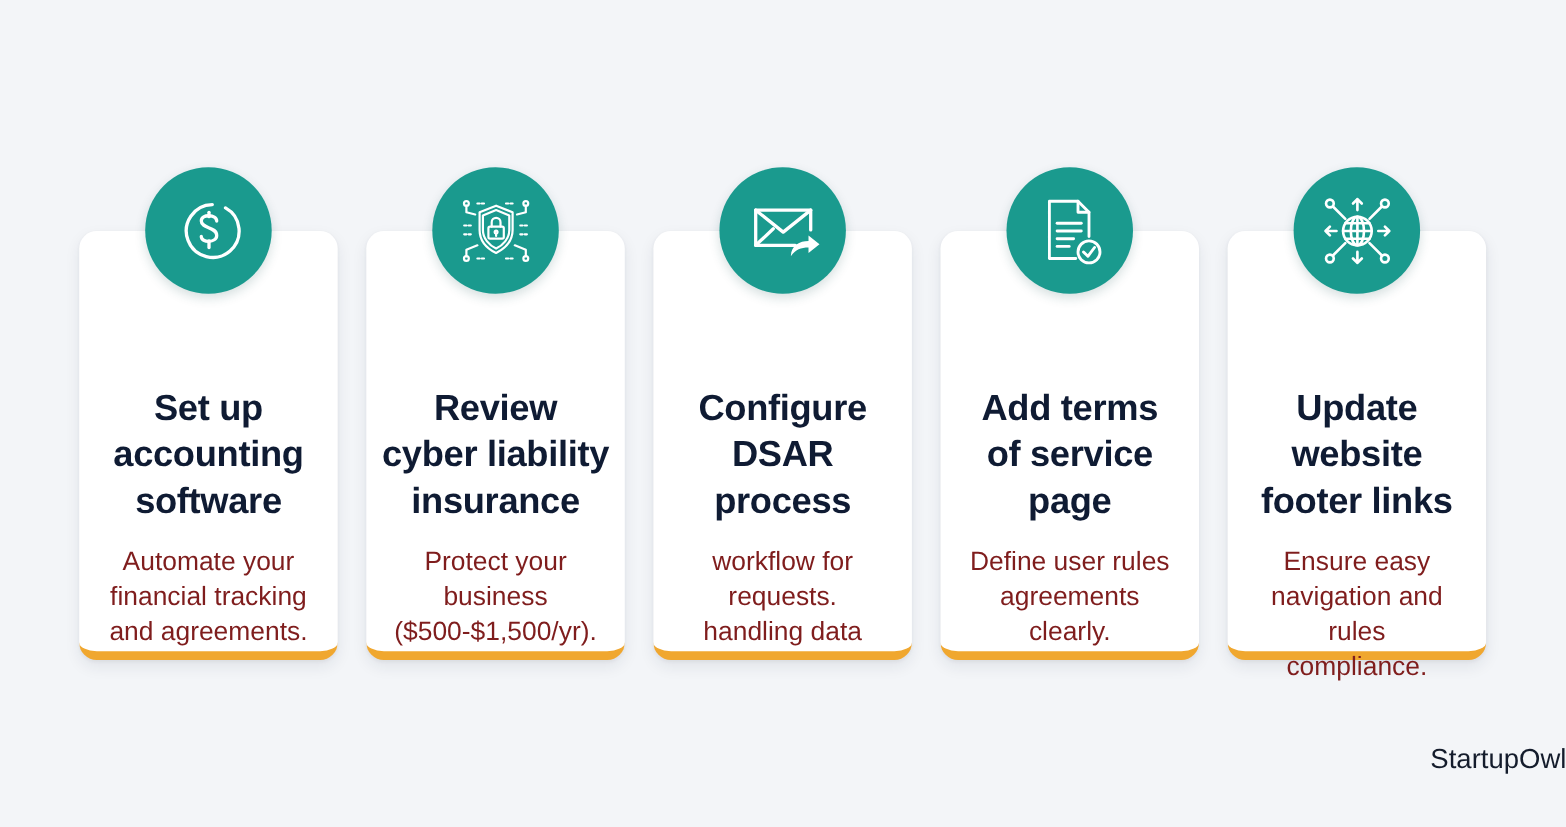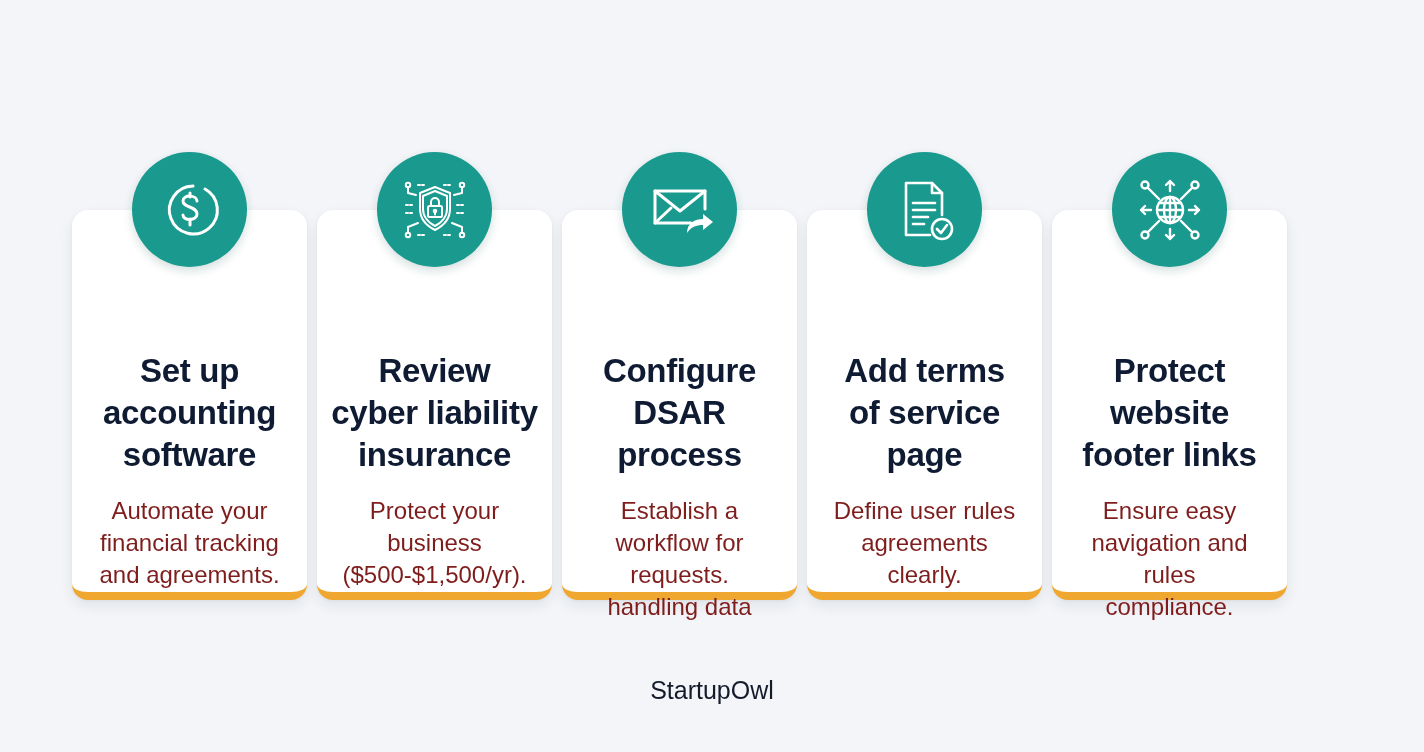--- a/index.html
+++ b/index.html
@@ -2,21 +2,21 @@
 <html><head>
   <meta charset="utf-8">
   <style>
     html, body { margin: 0; padding: 0; }
     body {
       width: 1424px; height: 752px;
       background: #f3f5f8;
       font-family: "Liberation Sans", "DejaVu Sans", sans-serif;
       position: relative; overflow: hidden;
     }
-    .cards { position: absolute; left: 72px; top: 152px; display: flex; gap: 10px; }
+    .cards { position: absolute; left: 72px; top: 152px; display: flex; gap: 26px; }
     .card-wrap { position: relative; width: 235px; height: 448px; }
     .card {
       position: absolute; left: 0; top: 58px; width: 235px; height: 382px;
       background: #ffffff; border-radius: 16px;
       border-bottom: 8px solid #f0a72f;
       box-shadow: 0 6px 14px rgba(30,40,60,0.08), 0 1px 3px rgba(30,40,60,0.05);
       box-sizing: content-box;
     }
     .icon-circle {
       position: absolute; left: 60px; top: 0; width: 115px; height: 115px;
@@ -31,21 +31,21 @@
       text-align: center; font-weight: 700; font-size: 33px; line-height: 42px;
       color: #0f1b33; letter-spacing: -0.3px;
     }
     .title span { display: block; white-space: nowrap; }
     .desc {
       position: absolute; left: 0; top: 285px; width: 235px;
       text-align: center; font-size: 24px; line-height: 32px; color: #7f1d1d;
     }
     .desc span { display: block; white-space: nowrap; }
     .brand {
-      position: absolute; left: 0; top: 676px; width: 1424px; text-align: center;
+      position: absolute; left: 0; top: 676px; width: 1424px; text-align: right;
       font-size: 25px; color: #141c2c;
     }
   </style>
 </head>
 <body>
 
 <div class="cards">
 
   <div class="card-wrap">
     <div class="icon-circle">
@@ -114,21 +114,20 @@
         <path d="M44 60 C44 50 52 46 60 46 V41 L70 49 L60 57 V52 C53 52 48 54 44 60 Z" fill="#fff" stroke="none"></path>
       </svg>
     </div>
     <div class="card">
       <div class="title">
         <span>Configure</span>
         <span>DSAR</span>
         <span>process</span>
       </div>
       <div class="desc">
-        <span>Establish a</span>
         <span>workflow for</span>
         <span>requests.</span>
         <span>handling data</span>
       </div>
     </div>
   </div>
 
   <div class="card-wrap">
     <div class="icon-circle">
       <svg viewBox="0 0 74 74" fill="none" stroke="#fff" stroke-width="2.6" stroke-linecap="round" stroke-linejoin="round">
@@ -173,21 +172,21 @@
         <circle cx="62" cy="12" r="3.5"></circle>
           <line x1="59" y1="15" x2="48" y2="26"></line>
         <circle cx="12" cy="62" r="3.5"></circle>
           <line x1="15" y1="59" x2="26" y2="48"></line>
         <circle cx="62" cy="62" r="3.5"></circle>
           <line x1="59" y1="59" x2="48" y2="48"></line>
       </svg>
     </div>
     <div class="card">
       <div class="title">
-        <span>Protect</span>
+        <span>Update</span>
         <span>website</span>
         <span>footer links</span>
       </div>
       <div class="desc">
         <span>Ensure easy</span>
         <span>navigation and</span>
         <span>rules</span>
         <span>compliance.</span>
       </div>
     </div>

